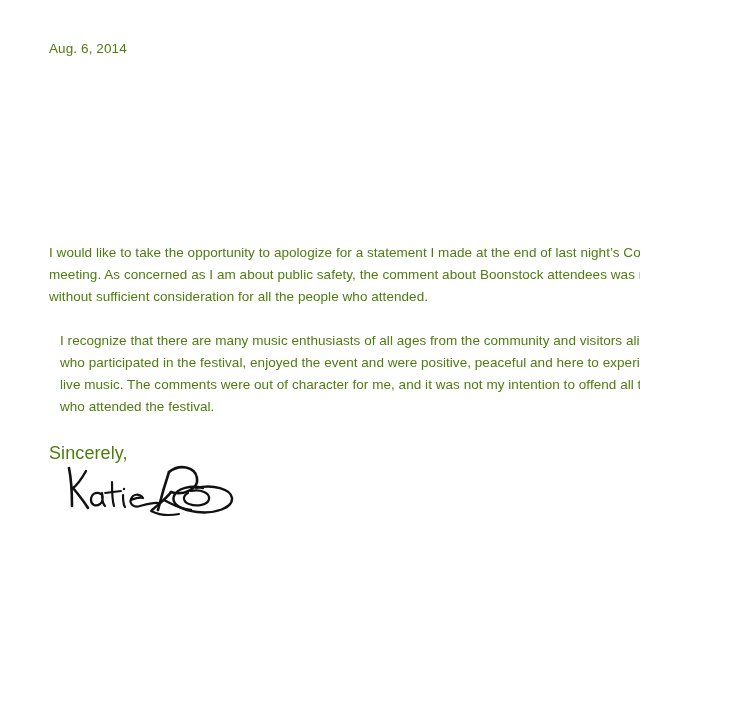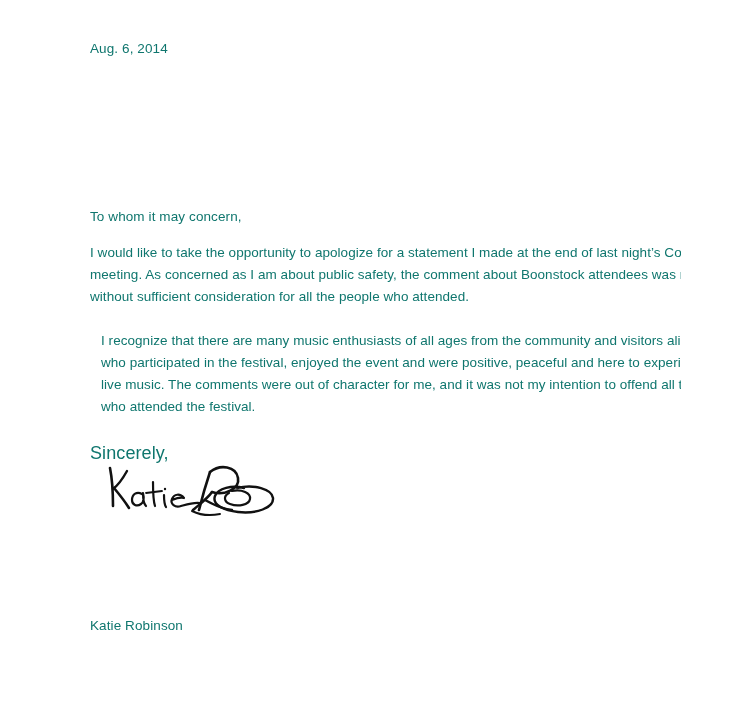--- a/index.html
+++ b/index.html
@@ -7,22 +7,21 @@
     padding: 0;
     background: #ffffff;
   }
   .page {
     position: relative;
     width: 640px;
     height: 725px;
     background: #ffffff;
     overflow: hidden;
     font-family: "Liberation Sans", sans-serif;
-    color: #0f766e;
-    margin-left: 41px;
+    color: #4d7c0f;
     -webkit-font-smoothing: antialiased;
   }
   .letter-date {
     position: absolute;
     left: 49px;
     top: 40px;
     font-size: 13.5px;
     line-height: 18px;
     letter-spacing: 0.1px;
   }
@@ -73,21 +72,20 @@
   }
   .signer-line { display: block; }
 </style>
 </head>
 <body>
 
 <div class="page">
 
   <div class="letter-date">Aug. 6, 2014</div>
 
-  <div class="salutation">To whom it may concern,</div>
 
   <p class="body-para para-1">I would like to take the opportunity to apologize for a statement I made at the end of last night’s Council meeting. As concerned as I am about public safety, the comment about Boonstock attendees was made without sufficient consideration for all the people who attended.</p>
 
   <p class="body-para para-2">I recognize that there are many music enthusiasts of all ages from the community and visitors alike who participated in the festival, enjoyed the event and were positive, peaceful and here to experience live music. The comments were out of character for me, and it was not my intention to offend all those who attended the festival.</p>
 
   <div class="closing">Sincerely,</div>
 
   <div class="signature-wrap">
     <svg viewBox="0 0 190 62" xmlns="http://www.w3.org/2000/svg" fill="none" stroke="#111111" stroke-linecap="round" stroke-linejoin="round">
 
@@ -121,16 +119,15 @@
                C126 52, 116 46, 119 38 C122 30, 136 27, 148 30" stroke-width="2.4"></path>
 
       <path d="M136 33 C146 31, 155 35, 154 41 C153 47, 142 49, 134 46
                C128 44, 127 38, 133 35" stroke-width="2.2"></path>
 
       <path d="M96 53 C104 57, 114 58, 124 56" stroke-width="2.0"></path>
     </svg>
   </div>
 
   <div class="signer-block">
-    <span class="signer-line">Katie Robinson</span>
   </div>
 
 </div>
 
 </body></html>

